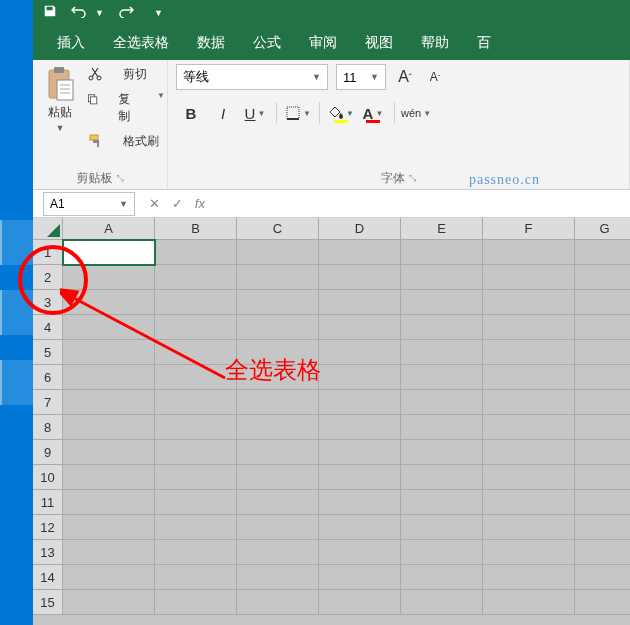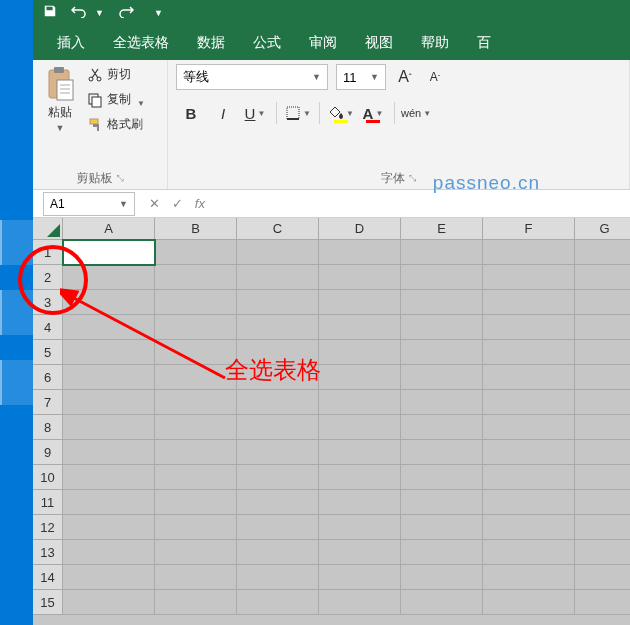--- a/index.html
+++ b/index.html
@@ -19,38 +19,38 @@
   .ribbon-group { border-right: 1px solid #e0e0e0; padding: 4px 8px 2px 8px; display: flex; flex-direction: column; justify-content: space-between; }
   .ribbon-group-label { text-align: center; font-size: 12px; color: #666; display: flex; align-items: center; justify-content: center; gap: 4px; }
   .launcher { font-size: 9px; color: #888; }
   
   .clipboard-group { width: 135px; }
   .clipboard-content { display: flex; gap: 6px; }
   .paste-btn { display: flex; flex-direction: column; align-items: center; gap: 2px; padding: 2px 4px; }
   .paste-btn svg { }
   .paste-label { font-size: 12px; color: #333; }
   .clip-side { display: flex; flex-direction: column; gap: 4px; }
-  .clip-item { display: flex; align-items: flex-end; gap: 4px; font-size: 12px; color: #333; padding: 2px; }
+  .clip-item { display: flex; align-items: flex-start; gap: 20px; font-size: 12px; color: #333; padding: 2px; }
   
   .font-group { flex: 1; }
   .font-row { display: flex; gap: 8px; align-items: center; margin-bottom: 10px; }
   .font-name-select { width: 152px; height: 26px; border: 1px solid #c0c0c0; background: #fff; padding: 0 6px; font-size: 13px; display: flex; align-items: center; justify-content: space-between; }
   .font-size-select { width: 50px; height: 26px; border: 1px solid #c0c0c0; background: #fff; padding: 0 6px; font-size: 13px; display: flex; align-items: center; justify-content: space-between; }
   .font-size-btn { width: 22px; height: 22px; display: flex; align-items: center; justify-content: center; color: #333; }
   .font-row2 { display: flex; gap: 2px; align-items: center; }
   .fb { width: 30px; height: 26px; display: flex; align-items: center; justify-content: center; color: #333; font-size: 15px; position: relative; }
   .fb .dd { font-size: 8px; margin-left: 2px; color: #666; }
   .underline-color { position: absolute; bottom: 3px; width: 14px; height: 3px; }
   .sep { width: 1px; height: 22px; background: #d0d0d0; margin: 0 4px; }
   
   .namebox-row { height: 28px; background: #fff; display: flex; align-items: center; border-bottom: 1px solid #d0d0d0; position: relative; }
   .namebox { width: 92px; height: 24px; border: 1px solid #c0c0c0; margin-left: 10px; padding: 0 6px; font-size: 12px; display: flex; align-items: center; justify-content: space-between; }
   .fx-area { display: flex; align-items: center; gap: 12px; margin-left: 14px; color: #999; font-size: 13px; }
   .fx-btn { color: #888; font-size: 13px; }
-  .watermark { position: absolute; right: 90px; top: -18px; font-size: 19px; color: #5b9bd5; letter-spacing: 1px; }
+  .watermark { position: absolute; right: 90px; top: -18px; font-size: 14px; color: #5b9bd5; letter-spacing: 1px; font-family: Liberation Serif, serif; }
   
   .grid-area { position: relative; background: #c6c6c6; height: 407px; overflow: hidden; }
   .col-headers { display: flex; position: absolute; top: 0; left: 0; height: 22px; }
   .select-all { width: 30px; height: 22px; background: #dcdcdc; border-right: 1px solid #aaa; border-bottom: 1px solid #aaa; position: relative; }
   .select-all::after { content: ""; position: absolute; right: 2px; bottom: 2px; width: 0; height: 0; border-style: solid; border-width: 0 0 13px 13px; border-color: transparent transparent #217346 transparent; }
   .col-h { height: 22px; background: #dcdcdc; border-right: 1px solid #aaa; border-bottom: 1px solid #aaa; text-align: center; font-size: 13px; color: #333; line-height: 22px; }
   .row-headers { position: absolute; left: 0; top: 22px; }
   .row-h { width: 30px; height: 25px; background: #dcdcdc; border-right: 1px solid #aaa; border-bottom: 1px solid #aaa; text-align: center; font-size: 13px; color: #333; line-height: 25px; }
   .cells { position: absolute; left: 30px; top: 22px; }
   .cell-row { display: flex; }

